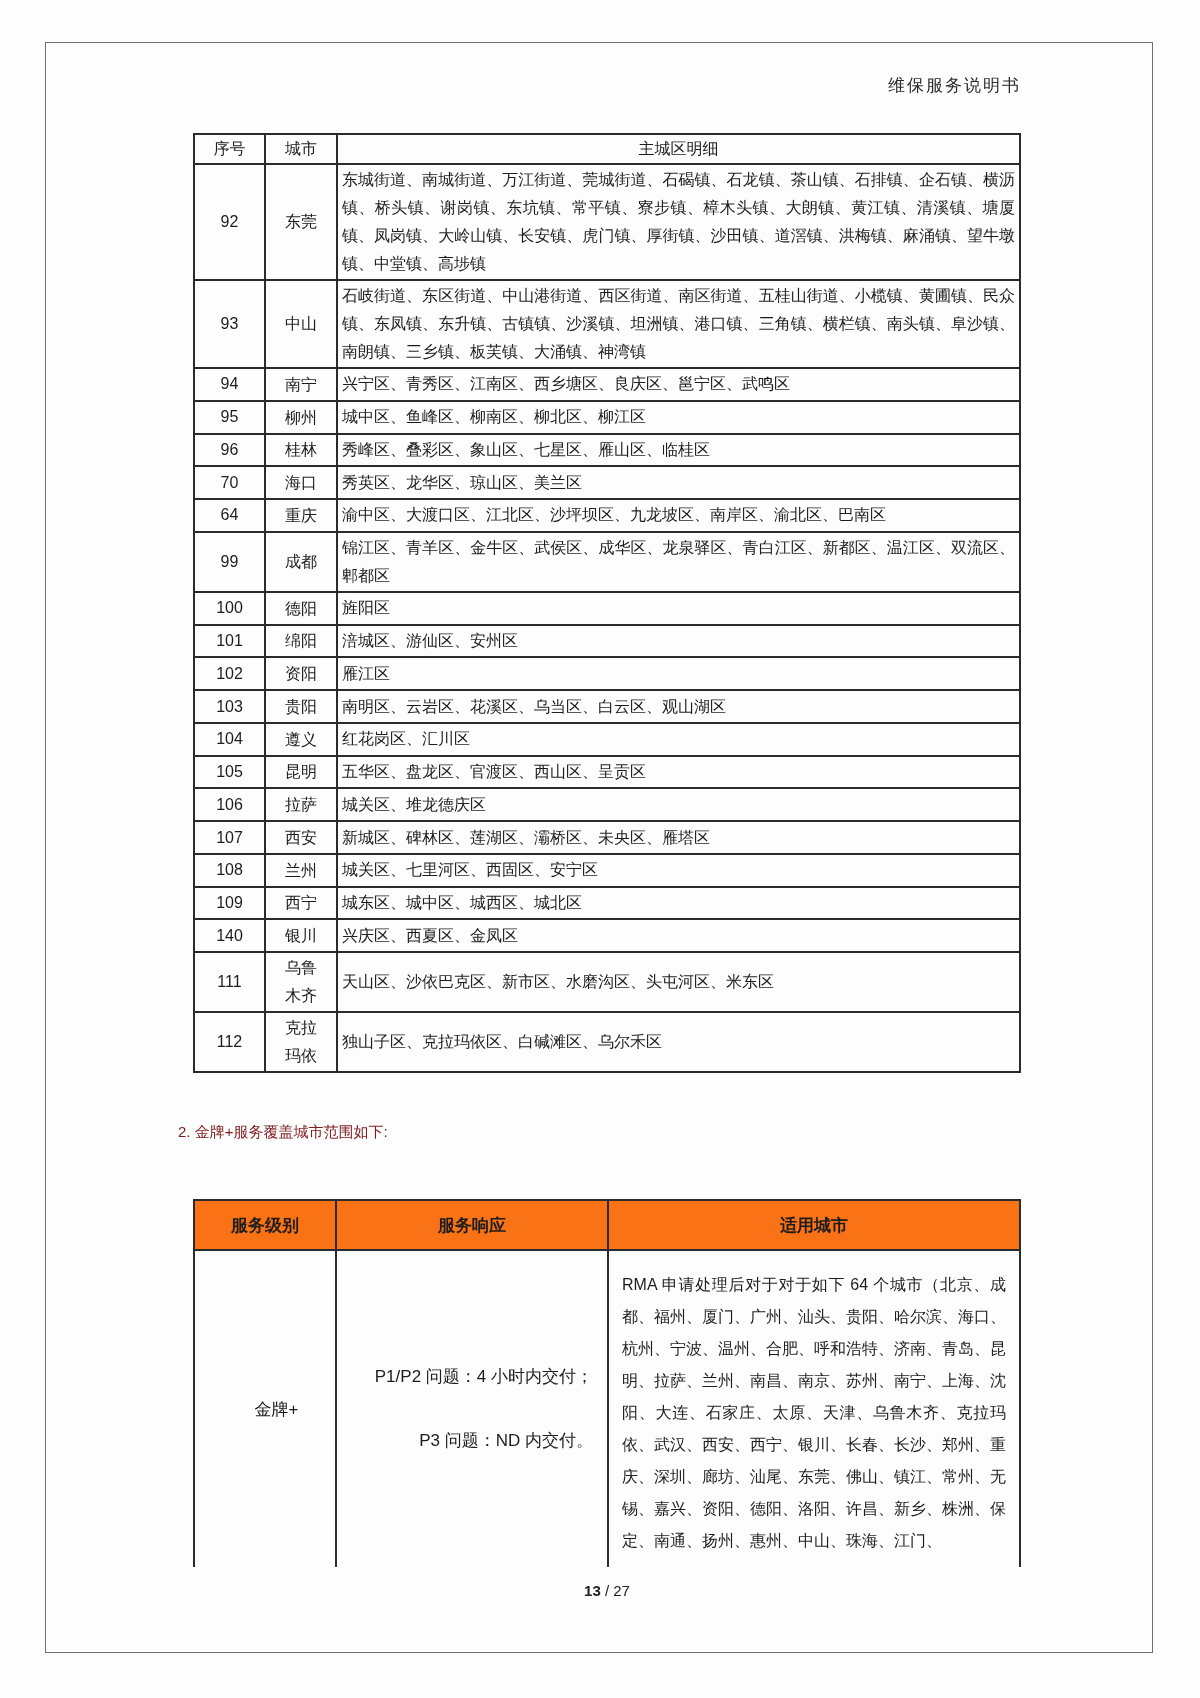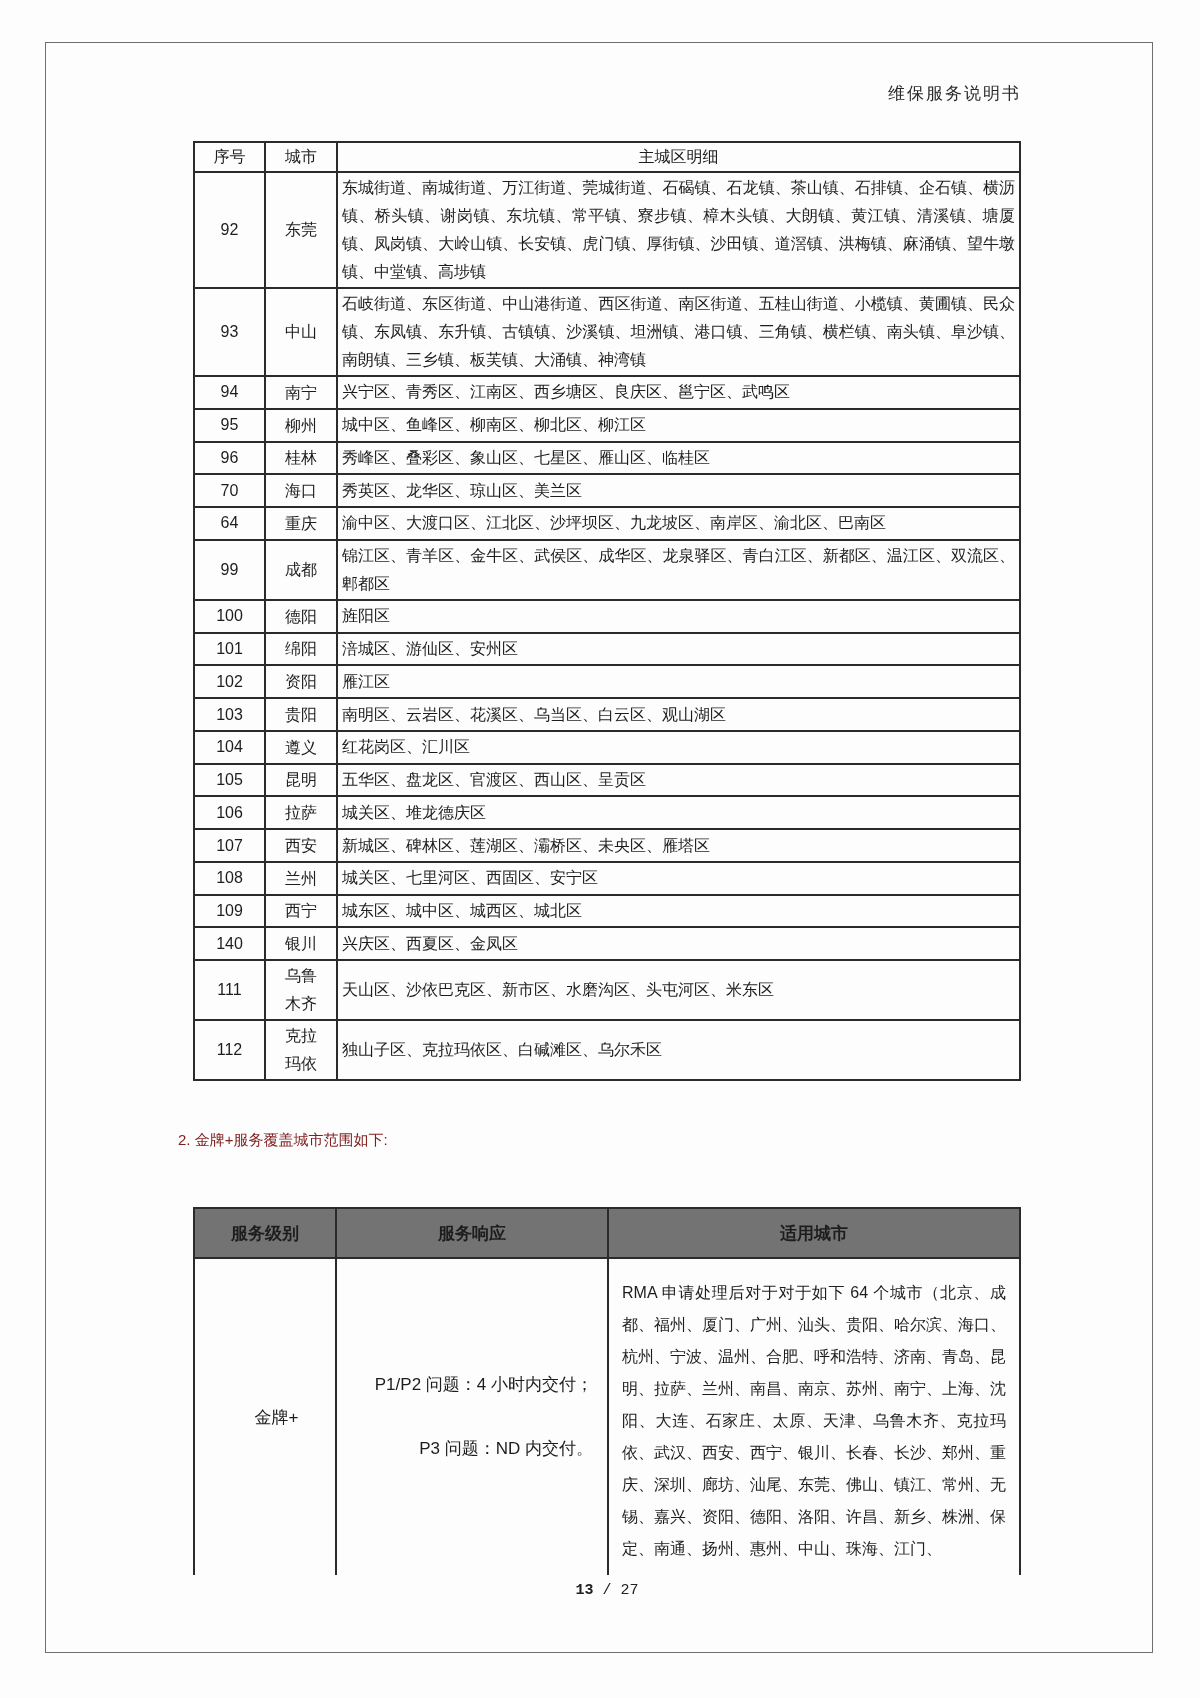--- a/index.html
+++ b/index.html
@@ -5,21 +5,21 @@
   html,body{margin:0;padding:0;background:#ffffff;}
   .page{
     position:relative;width:1200px;height:1698px;background:#fdfdfd;
     font-family:"Liberation Sans","DejaVu Sans",sans-serif;color:#1d1d1d;
     overflow:hidden;margin:0 auto;
   }
   .border-frame{
     position:absolute;left:45px;top:42px;width:1108px;height:1611px;
     border:1px solid #6f6f6f;box-sizing:border-box;pointer-events:none;
   }
-  .content{position:absolute;left:193px;top:76px;width:828px;margin-top:8px;}
+  .content{position:absolute;left:193px;top:76px;width:828px;}
   .doc-header{
     text-align:right;font-family:"Liberation Serif","DejaVu Serif",serif;
     font-size:17px;letter-spacing:2px;color:#2a2a2a;line-height:20px;height:20px;
   }
   
   table.t1{
     width:828px;border-collapse:collapse;table-layout:fixed;
     font-size:16px;margin-top:37px;
   }
   table.t1 th,table.t1 td{
@@ -34,38 +34,38 @@
   .sec-heading{
     margin:46px 0 0 -15px;font-size:15px;font-weight:normal;color:#7f1d1d;
     line-height:26px;
   }
   
   table.t2{
     width:828px;border-collapse:collapse;table-layout:fixed;
     font-size:17px;margin-top:54px;
   }
   table.t2 thead th{
-    background:#737373;border:2px solid #2b2b2b;font-weight:bold;
+    background:#f97316;border:2px solid #2b2b2b;font-weight:bold;
     height:46px;text-align:center;
   }
   table.t2 tbody td{
     border:2px solid #2b2b2b;border-bottom:none;vertical-align:middle;
   }
   td.t2-level{text-align:center;padding-left:24px;}
   td.t2-resp{text-align:right;line-height:32px;padding:0 14px;}
   td.t2-resp .resp-line1{margin:0 0 32px 0;}
   td.t2-resp .resp-line2{margin:0;}
   td.t2-cities{
     text-align:justify;vertical-align:top;font-size:16px;
     line-height:32px;padding:18px 13px 10px 13px;
   }
   
   .footer{
     position:absolute;left:193px;top:1582px;width:828px;text-align:center;
-    font-family:Liberation Mono, monospace;font-size:15px;color:#222;
+    font-family:Liberation Sans, sans-serif;font-size:15px;color:#222;
   }
   .footer .pg{font-weight:bold;}
 </style>
 </head>
 <body>
 
 <div class="page">
   <div class="border-frame"></div>
 
   <div class="content">

